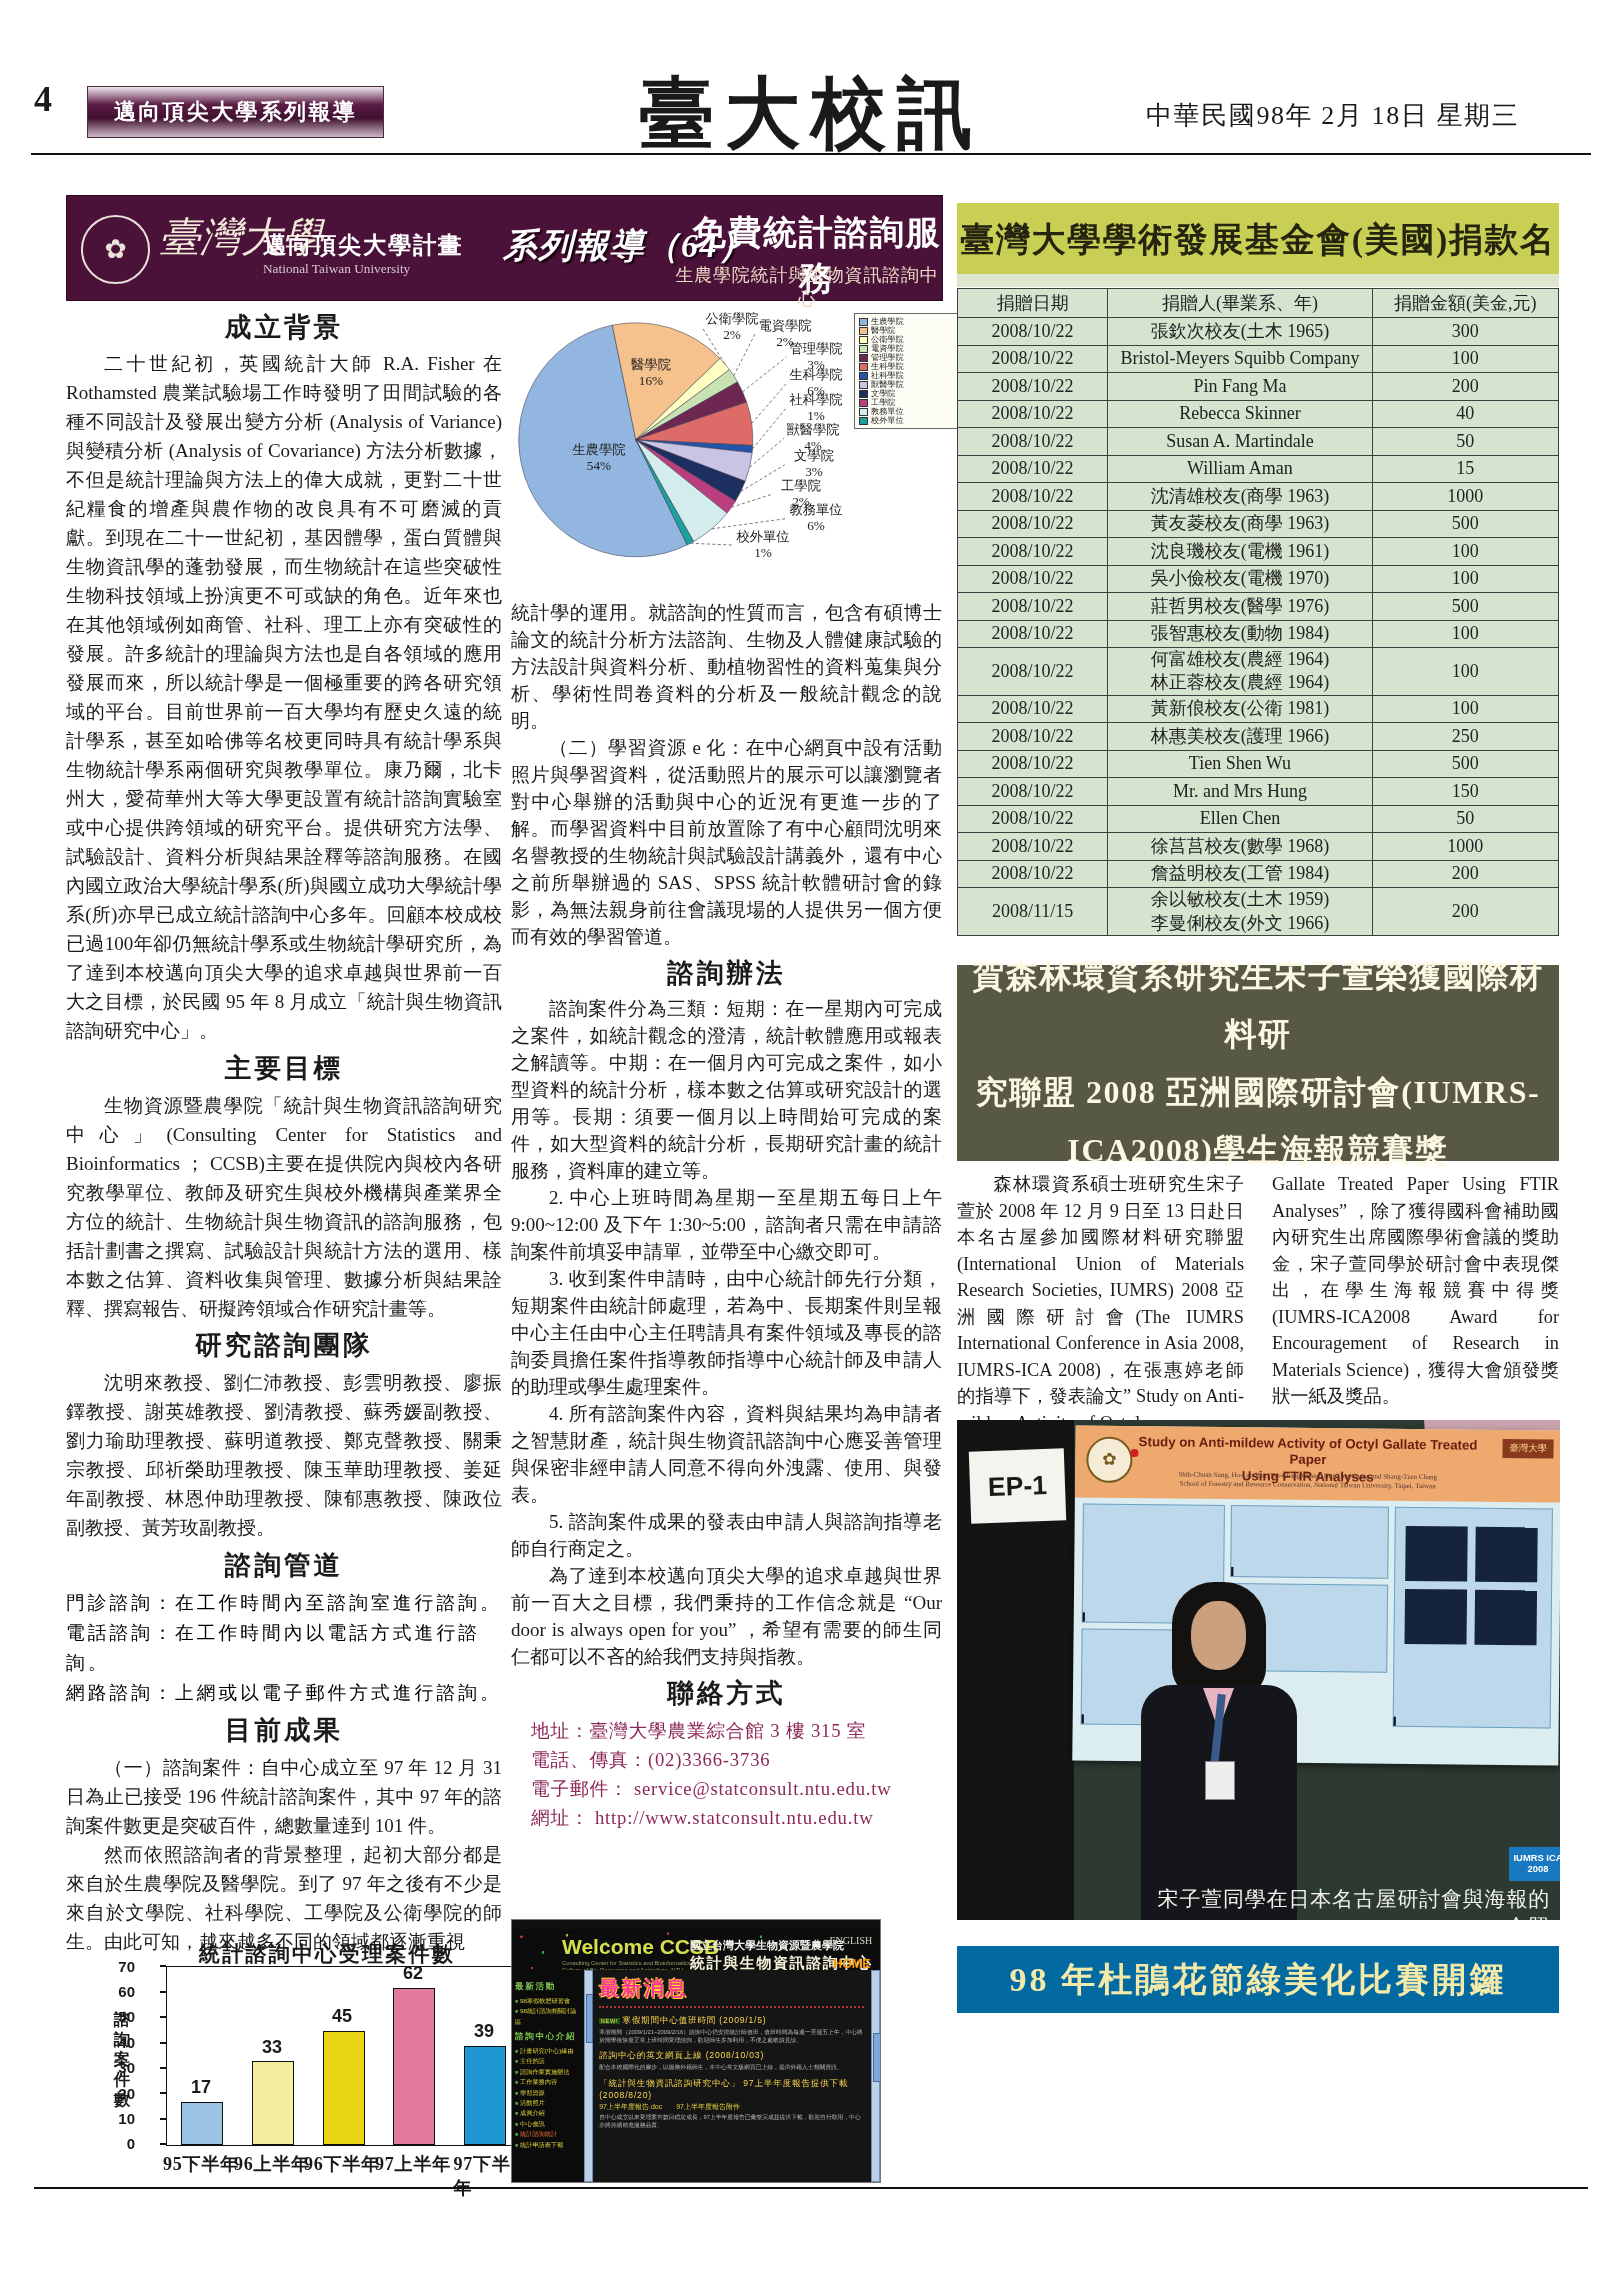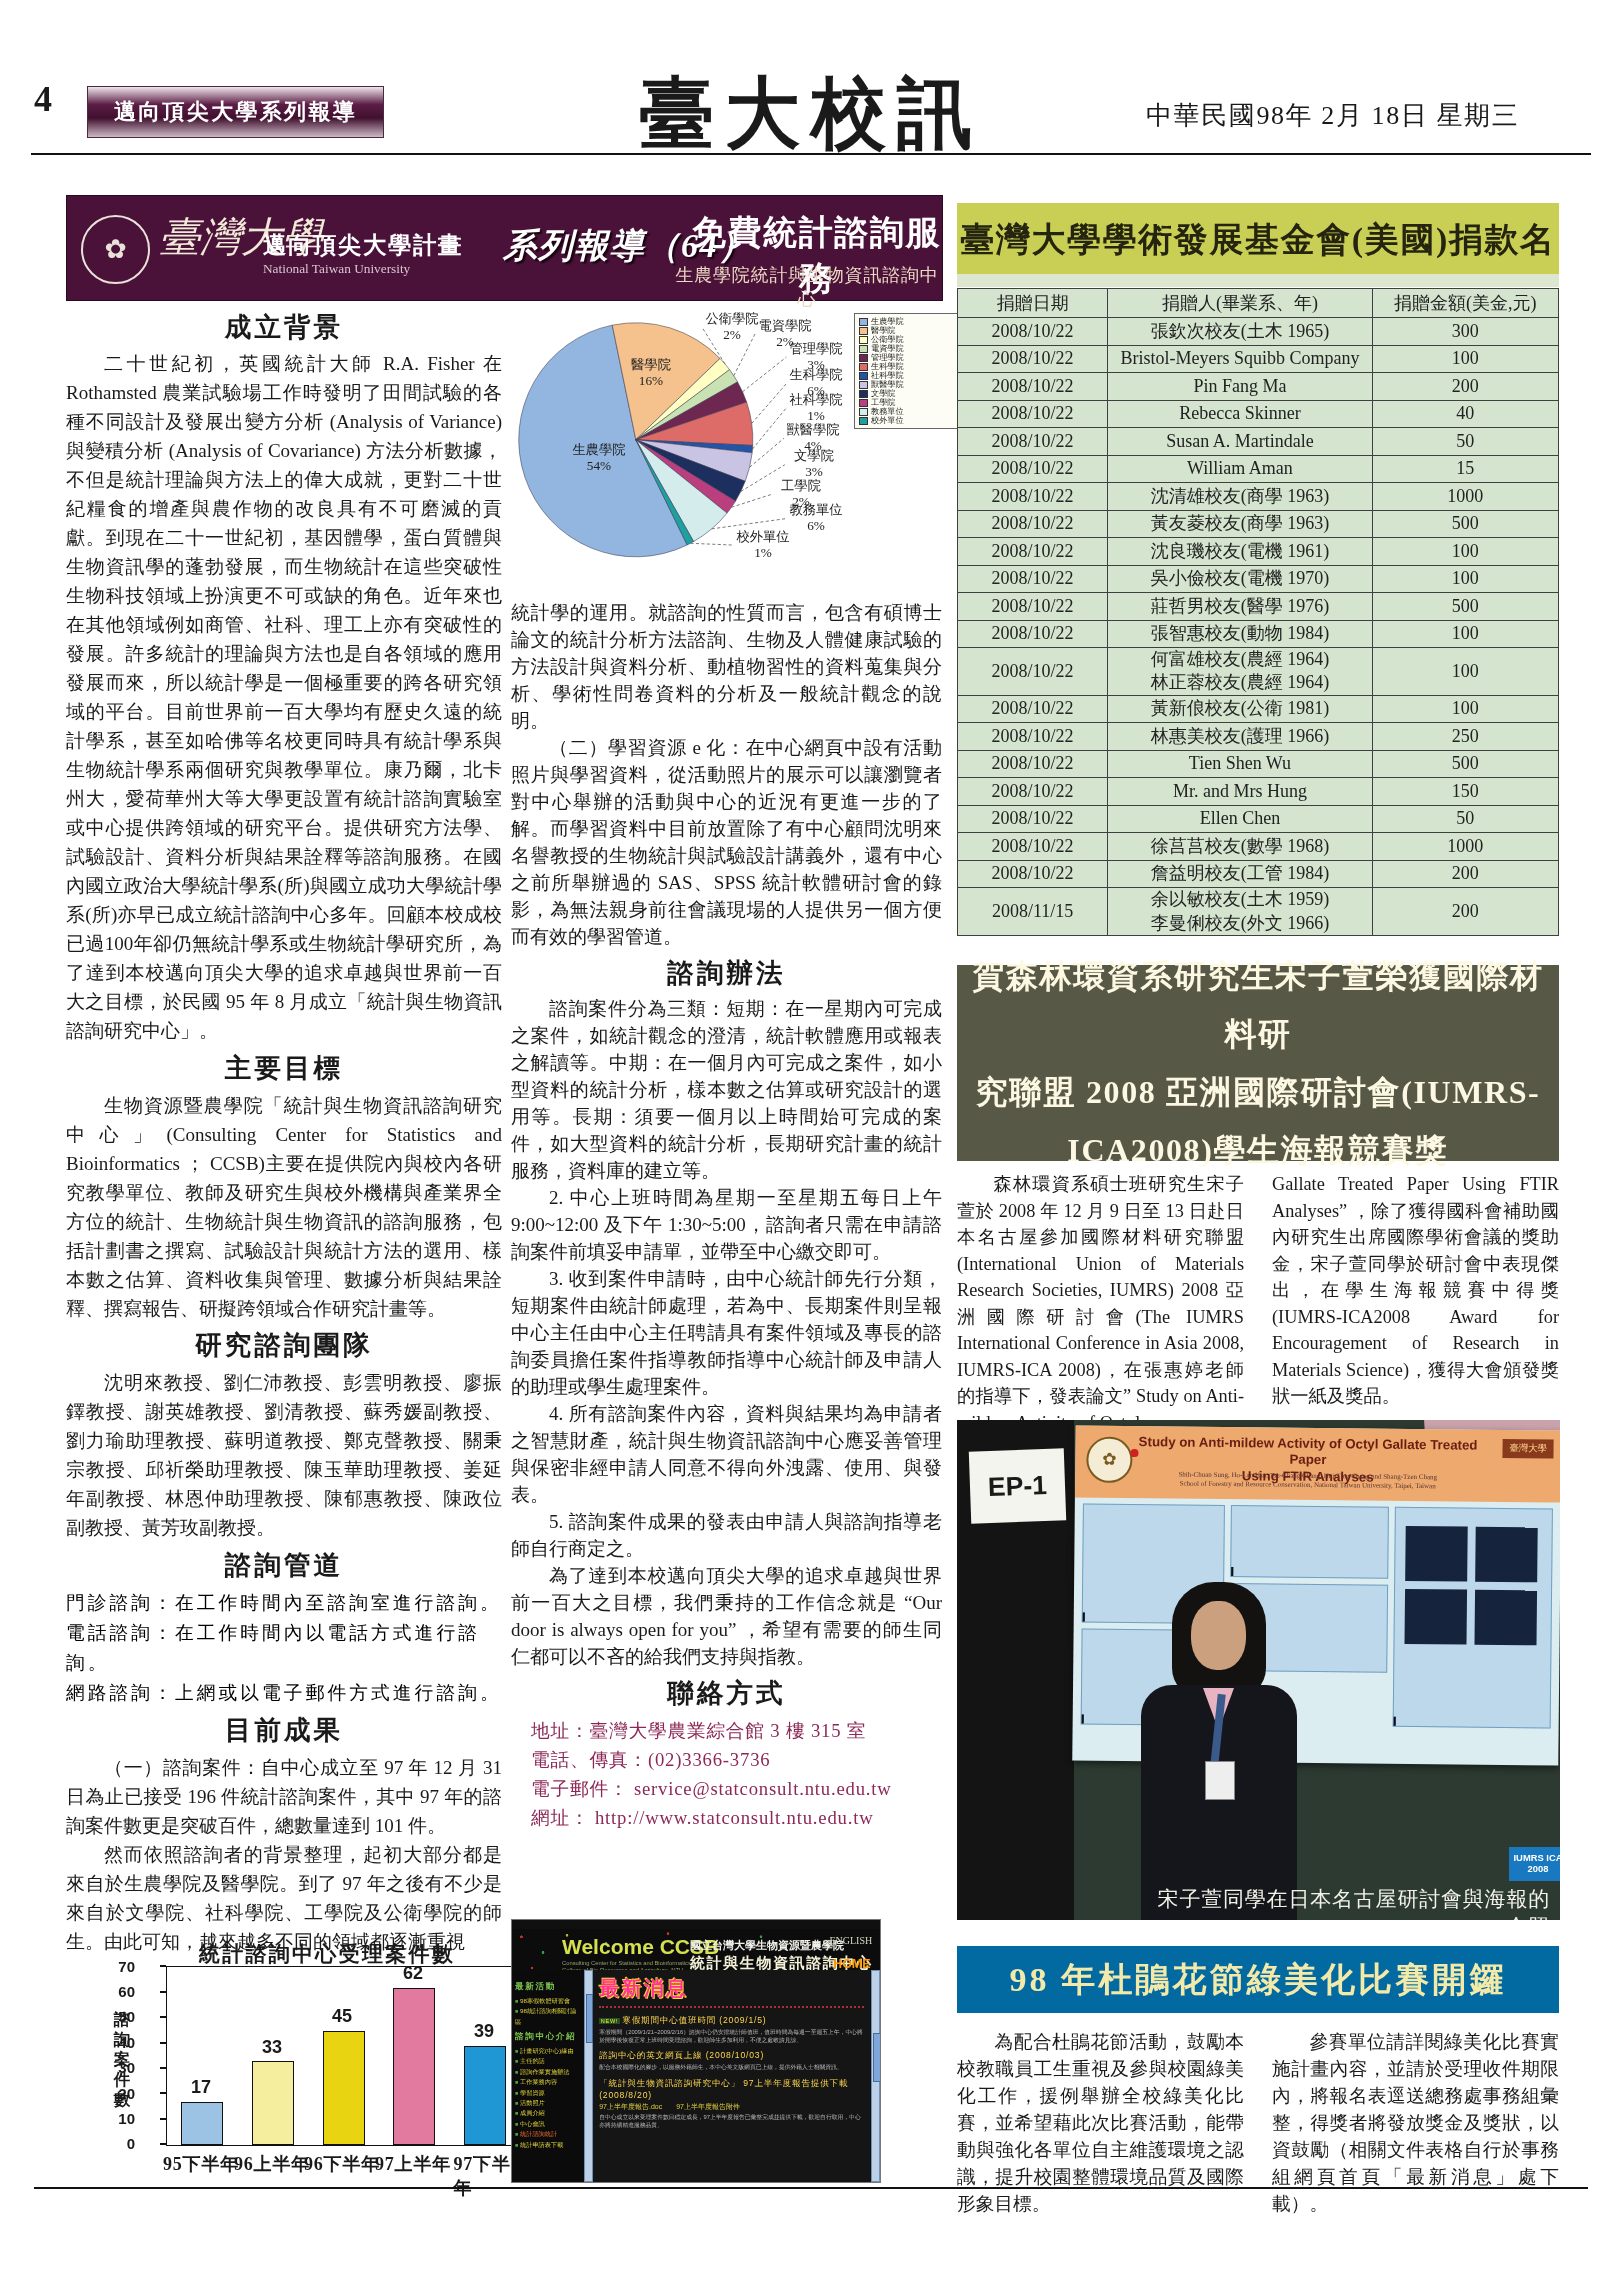--- a/index.html
+++ b/index.html
@@ -465,24 +465,20 @@
     <div class="abs woman-face"></div>
     <div class="abs woman-body"></div>
     <div class="abs woman-shirt"></div>
     <div class="abs woman-lanyard"></div>
     <div class="abs woman-badge"></div>
     <div class="abs iumrs-chip">IUMRS ICA 2008</div>
     <div class="abs photo-caption">宋子萱同學在日本名古屋研討會與海報的合照</div>
   </div>
 
   <div class="abs red-banner">98 年杜鵑花節綠美化比賽開鑼</div>
-  <div class="abs azalea-cols two-col">
-    <p class="col body-p indent">為配合杜鵑花節活動，鼓勵本校教職員工生重視及參與校園綠美化工作，援例舉辦全校綠美化比賽，並希望藉此次比賽活動，能帶動與強化各單位自主維護環境之認識，提升校園整體環境品質及國際形象目標。</p>
-    <p class="col body-p indent">參賽單位請詳閱綠美化比賽實施計畫內容，並請於受理收件期限內，將報名表逕送總務處事務組彙整，得獎者將發放獎金及獎狀，以資鼓勵（相關文件表格自行於事務組網頁首頁「最新消息」處下載）。</p>
-  </div>
 
   <div class="abs bar-wrap" id="bar-wrap">
     <div class="bar-title">統計諮詢中心受理案件數</div>
     <div class="ylab" id="bar-ylab">諮<br>詢<br>案<br>件<br>數</div>
     <div class="bar-plot" id="bar-plot">
         <div class="bar" style="left: 14.3px; width: 42px; height: 43px; background: rgb(156, 195, 228);"></div>
         <div class="bar" style="left: 85px; width: 42px; height: 84px; background: rgb(245, 238, 158);"></div>
         <div class="bar" style="left: 156px; width: 42px; height: 114px; background: rgb(232, 212, 16);"></div>
         <div class="bar" style="left: 226px; width: 42px; height: 157px; background: rgb(226, 121, 159);"></div>
         <div class="bar" style="left: 297px; width: 42px; height: 99px; background: rgb(31, 151, 212);"></div>

